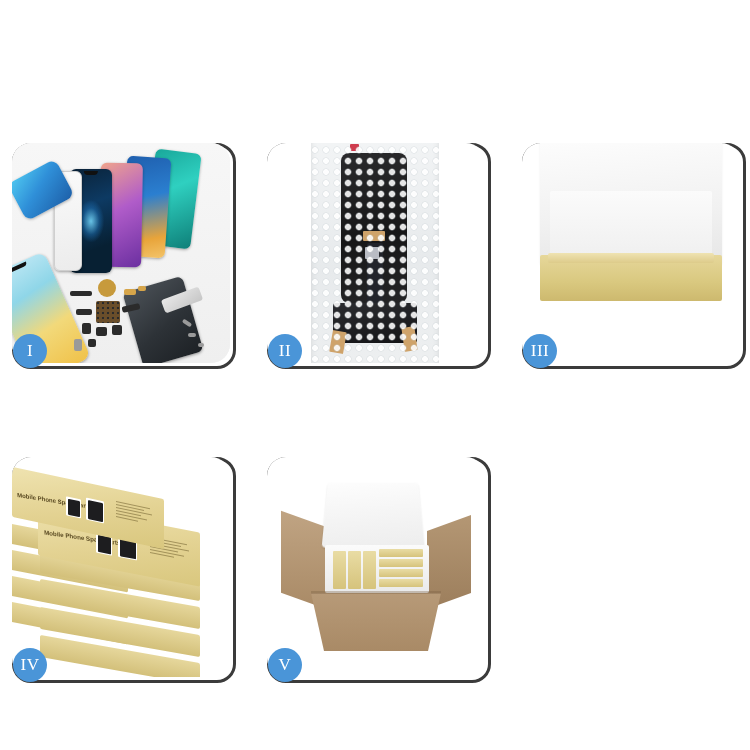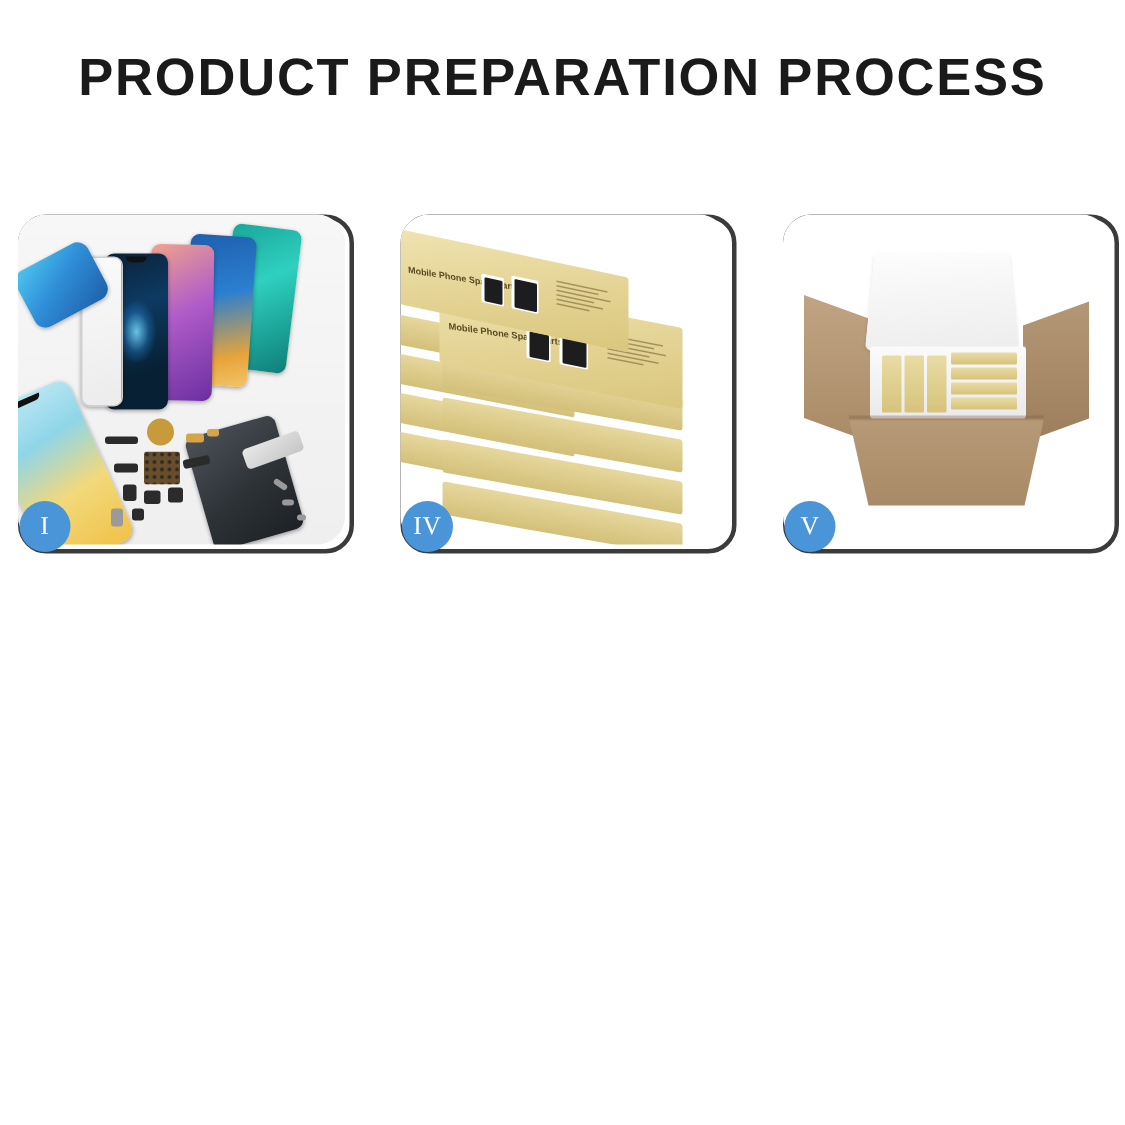--- a/index.html
+++ b/index.html
@@ -151,21 +151,20 @@
   .c6-side{position:absolute;background:linear-gradient(180deg,#a98c6a 0%,#97795a 100%);}
   .c6-tape{position:absolute;background:rgba(225,205,175,.55);}
   .c6-seam{position:absolute;background:rgba(120,95,65,.35);}
 </style>
 </head>
 <body>
 
 <div class="page">
 
   <div class="header">
-    <div class="title">PRODUCT PREPARATION PROCESS</div>
   </div>
 
   <div class="grid">
 
     <div class="panel">
       <div class="panel-clip">
         <div class="scene p1">
           <div class="bg-soft" style="background:linear-gradient(180deg,#f7f7f7 0%,#efefef 100%)"></div>
 
           <div class="ph-body scr-teal" style="left:138px;top:8px;width:46px;height:96px;transform:rotate(7deg);"></div>
@@ -199,21 +198,51 @@
           <div class="chip" style="left:76px;top:196px;width:8px;height:8px;"></div>
           <div class="chip-s" style="left:170px;top:178px;width:10px;height:4px;transform:rotate(35deg);"></div>
           <div class="chip-s" style="left:176px;top:190px;width:8px;height:4px;"></div>
           <div class="chip-s" style="left:186px;top:200px;width:6px;height:4px;"></div>
           <div class="chip-s" style="left:150px;top:150px;width:40px;height:14px;border-radius:3px;background:linear-gradient(160deg,#e8e8e8,#c6c6c6);transform:rotate(-20deg);"></div>
         </div>
       </div>
       <div class="badge">I</div>
     </div>
 
-
+    <div class="panel">
+      <div class="panel-clip">
+        <div class="scene p2">
+          <div class="bubblebag">
+            <div class="lcd"></div>
+            <div class="flex-tail"></div>
+            <div class="flex-conn" style="left:52px;top:96px;width:22px;height:10px;"></div>
+            <div class="flex-conn" style="left:54px;top:112px;width:14px;height:12px;background:#b9bcc4;"></div>
+            <div class="lcd" style="left:22px;top:168px;width:84px;height:40px;border-radius:3px;background:linear-gradient(170deg,#2b2c30,#141416);"></div>
+            <div class="flex-conn" style="left:20px;top:196px;width:14px;height:22px;transform:rotate(10deg);"></div>
+            <div class="flex-conn" style="left:92px;top:192px;width:13px;height:24px;transform:rotate(-8deg);"></div>
+            <div class="red-tag"></div>
+            <div class="bubbles"></div>
+          </div>
+        </div>
+      </div>
+      <div class="badge">II</div>
+    </div>
+
+    <div class="panel">
+      <div class="panel-clip">
+        <div class="scene p3">
+          <div class="foam-lid"></div>
+          <div class="foam-inner"></div>
+          <div class="foam-grey"></div>
+          <div class="box3-body"></div>
+          <div class="box3-rim"></div>
+        </div>
+      </div>
+      <div class="badge">III</div>
+    </div>
 
     <div class="panel">
       <div class="panel-clip">
         <div class="scene p4">
 
           <div class="sbox sbox-side" style="left:-2px;top:78px;width:118px;height:20px;transform:skewY(11deg);"></div>
           <div class="sbox sbox-side" style="left:-2px;top:104px;width:118px;height:20px;transform:skewY(11deg);"></div>
           <div class="sbox sbox-side" style="left:-2px;top:130px;width:118px;height:20px;transform:skewY(11deg);"></div>
           <div class="sbox sbox-side" style="left:-2px;top:156px;width:118px;height:20px;transform:skewY(11deg);"></div>
 

